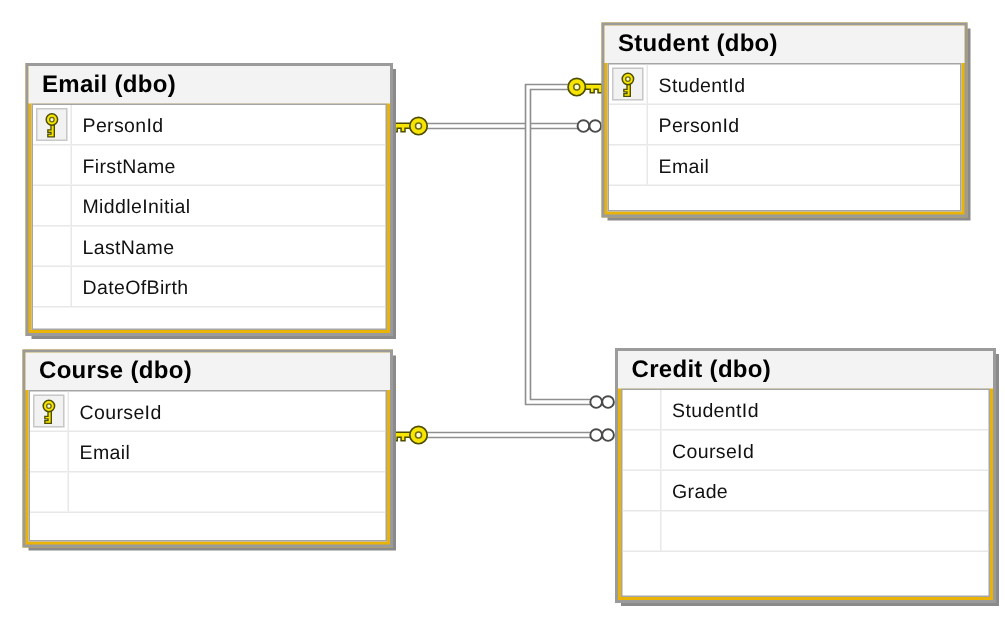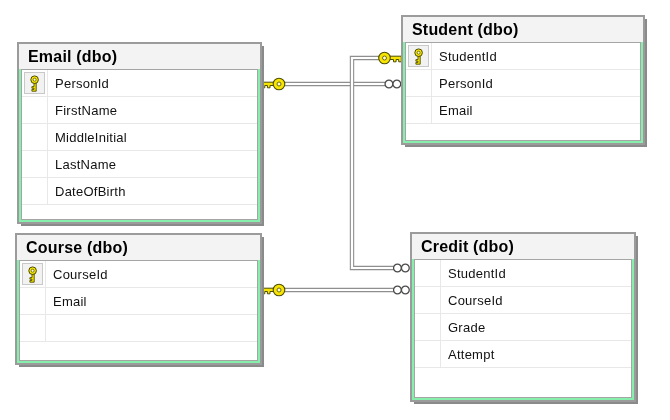--- a/index.html
+++ b/index.html
@@ -1,39 +1,39 @@
 <!DOCTYPE html>
 <html><head>
 <meta charset="utf-8">
 <style>
   html,body{margin:0;padding:0;background:#ffffff;}
   body{font-family:"Liberation Sans", sans-serif;}
   #canvas{position:relative;width:670px;height:420px;background:#ffffff;overflow:hidden;}
 
   
-  .tbl{position:absolute;background:#86efac;border:2px solid #9b9b9b;
+  .tbl{position:absolute;background:#eab308;border:2px solid #9b9b9b;
        box-shadow:3px 3px 0 -1px #8a8a8a;box-sizing:border-box;}
   .tbl-title{height:25px;line-height:25px;background:#f3f3f3;color:#000;
              font-size:16px;font-weight:bold;padding-left:9px;letter-spacing:.2px;
              white-space:nowrap;overflow:hidden;}
   .tbl-grid{position:absolute;left:2px;right:2px;top:25px;bottom:2px;
             border:1px solid #a5a5a5;background:#ffffff;overflow:hidden;text-align:right;}
   .row{height:26px;display:flex;align-items:stretch;border-bottom:1px solid #e8e8e8;}
   .keycell{width:26px;flex:none;display:flex;align-items:center;justify-content:center;
            border-right:1px solid #e8e8e8;box-sizing:border-box;}
   .pkbox{width:21px;height:22px;background:#f2f2f2;border:1px solid #c8c8c8;
          display:flex;align-items:center;justify-content:center;box-sizing:border-box;}
   .collabel{flex:1;font-size:13px;letter-spacing:.25px;color:#111;
             display:flex;align-items:center;padding-left:7px;white-space:nowrap;overflow:hidden;}
 
   
   #tbl-person {left:17px; top:42px; width:245px;height:182px;}
   #tbl-student{left:401px;top:15px; width:244px;height:130px;}
   #tbl-course {left:15px; top:233px;width:247px;height:132px;}
-  #tbl-credit {left:410px;top:232px;width:226px;height:170px;}
+  #tbl-credit {left:410px;top:232px;width:254px;height:170px;}
 
   
   #rel-overlay{position:absolute;left:0;top:0;width:670px;height:420px;pointer-events:none;}
   .l-out{stroke:#8f8f8f;stroke-width:4.4;fill:none;stroke-linejoin:miter;}
   .l-in {stroke:#ffffff;stroke-width:2.2;fill:none;stroke-linejoin:miter;}
 </style>
 </head>
 <body>
 
 <div id="canvas">
@@ -168,18 +168,17 @@
         <div class="row">
           <div class="keycell"></div>
           <div class="collabel">CourseId</div>
         </div>
         <div class="row">
           <div class="keycell"></div>
           <div class="collabel">Grade</div>
         </div>
         <div class="row">
           <div class="keycell"></div>
-          <div class="collabel">Attempt</div>
         </div>
       </div>
   </div>
 
 </div>
 
 </body></html>

